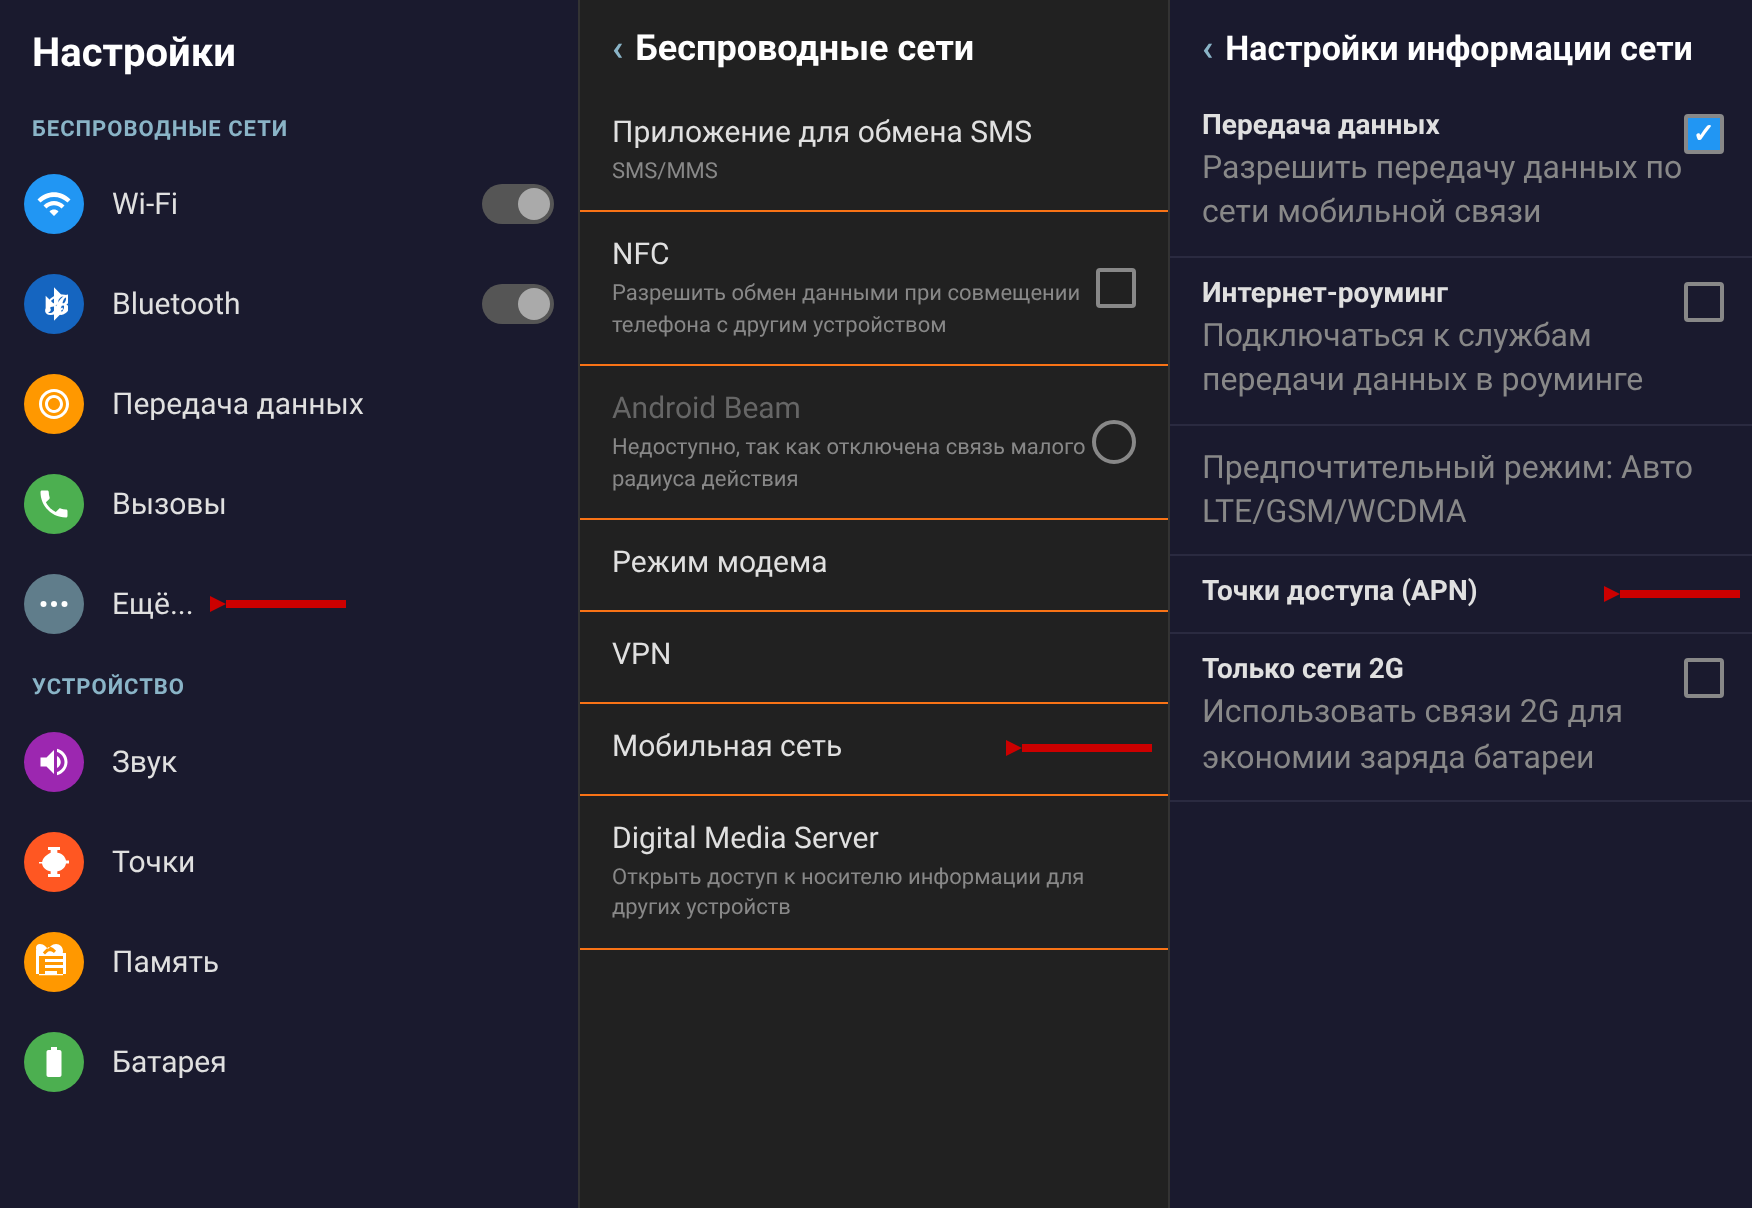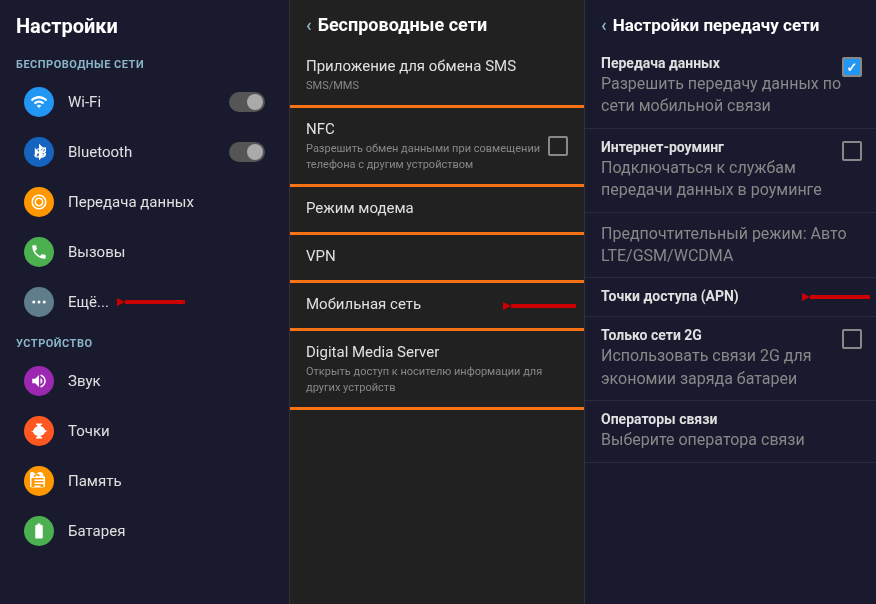--- a/index.html
+++ b/index.html
@@ -39,21 +39,21 @@
       color: #8ab4c7;
       font-size: 11px;
       font-weight: bold;
       padding: 10px 16px 6px;
       letter-spacing: 0.5px;
     }
 
     .menu-item {
       display: flex;
       align-items: center;
-      padding: 10px 24px;
+      padding: 10px 12px;
       color: #e0e0e0;
       font-size: 15px;
       cursor: pointer;
       position: relative;
     }
 
     .menu-item .icon {
       width: 30px;
       height: 30px;
       border-radius: 50%;
@@ -115,21 +115,21 @@
       gap: 6px;
     }
 
     .panel-title .back-arrow {
       color: #8ab4c7;
       font-size: 18px;
     }
 
     .mid-item {
       padding: 12px 16px;
-      border-bottom: 3px solid #f97316;
+      border-bottom: 1px solid #f97316;
       cursor: pointer;
       position: relative;
     }
 
     .mid-item .item-title {
       color: #e0e0e0;
       font-size: 15px;
       margin-bottom: 3px;
     }
 
@@ -355,20 +355,25 @@
     <div class="item-title">Приложение для обмена SMS</div>
     <div class="item-subtitle">SMS/MMS</div>
   </div>
 
   <div class="mid-item">
     <div class="item-title">NFC</div>
     <div class="item-subtitle">Разрешить обмен данными при совмещении телефона с другим устройством</div>
     <div class="checkbox"></div>
   </div>
 
+  <div class="mid-item disabled">
+    <div class="item-title">Android Beam</div>
+    <div class="item-subtitle">Недоступно, так как отключена связь малого радиуса действия</div>
+    <div class="radio-circle"></div>
+  </div>
 
   <div class="mid-item">
     <div class="item-title">Режим модема</div>
   </div>
 
   <div class="mid-item">
     <div class="item-title">VPN</div>
   </div>
 
   <div class="mid-item" style="position:relative;">
@@ -386,21 +391,21 @@
 
   <div class="mid-item">
     <div class="item-title">Digital Media Server</div>
     <div class="item-subtitle">Открыть доступ к носителю информации для других устройств</div>
   </div>
 </div>
 
 <div class="panel panel-right">
   <div class="panel-title">
     <span class="back-arrow">‹</span>
-    <span>Настройки передачу сети</span>
+    <span>Настройки информации сети</span>
   </div>
 
   <div class="right-item">
     <div class="item-title">Передача данных</div>
     <div class="item-subtitle">Разрешить передачу данных по сети мобильной связи</div>
     <div class="checkbox">
       <span class="checkmark">✓</span>
     </div>
   </div>
 
@@ -426,17 +431,13 @@
       <line x1="68" y1="14" x2="8" y2="14" stroke="#cc0000" stroke-width="4" marker-end="url(#arrowhead-right)"></line>
     </svg>
   </div>
 
   <div class="right-item">
     <div class="item-title">Только сети 2G</div>
     <div class="item-subtitle">Использовать связи 2G для экономии заряда батареи</div>
     <div class="checkbox-empty"></div>
   </div>
 
-  <div class="right-item">
-    <div class="item-title">Операторы связи</div>
-    <div class="item-subtitle">Выберите оператора связи</div>
-  </div>
 </div>
 
 </body></html>

